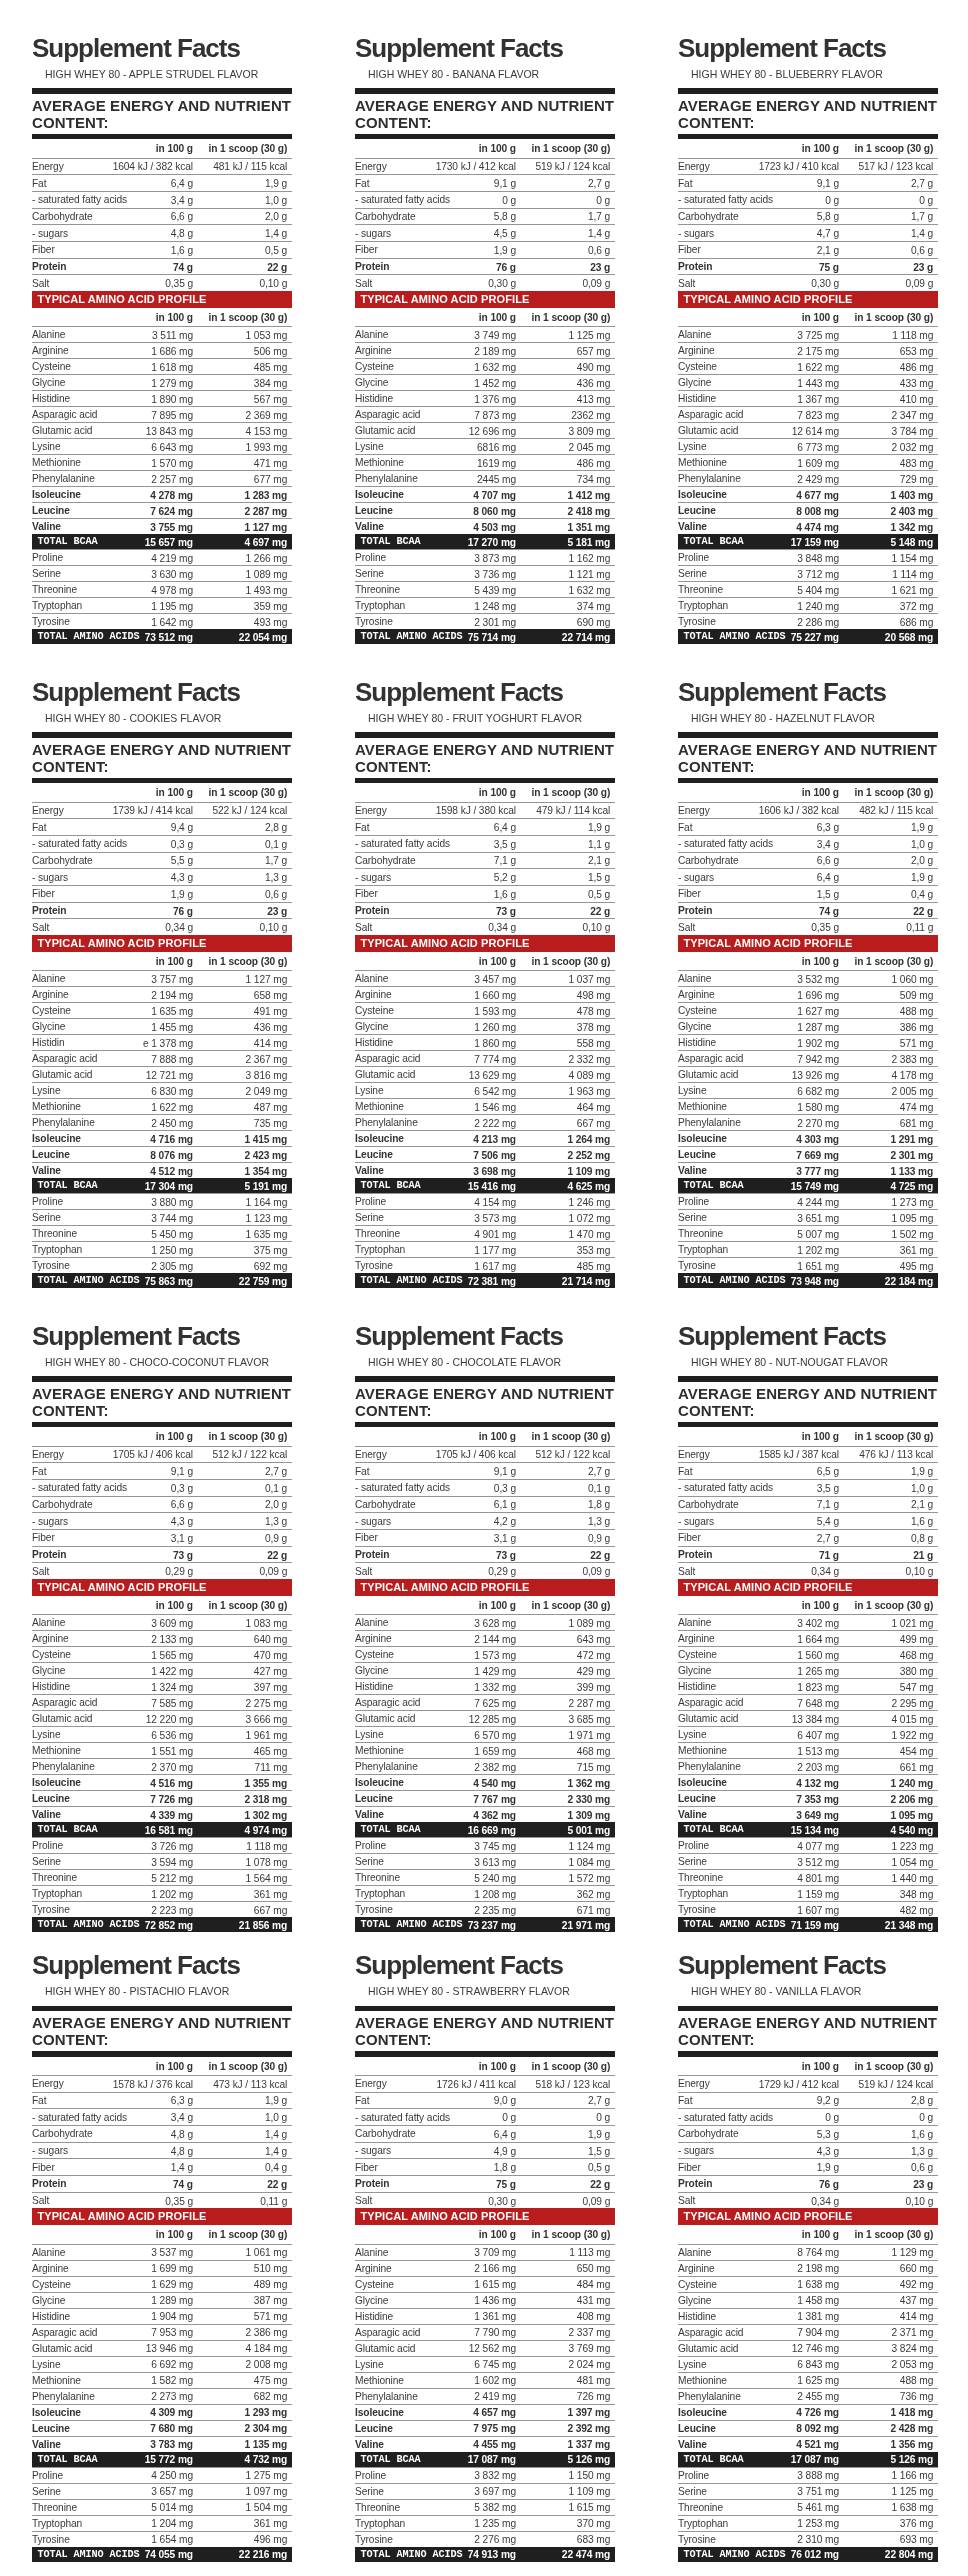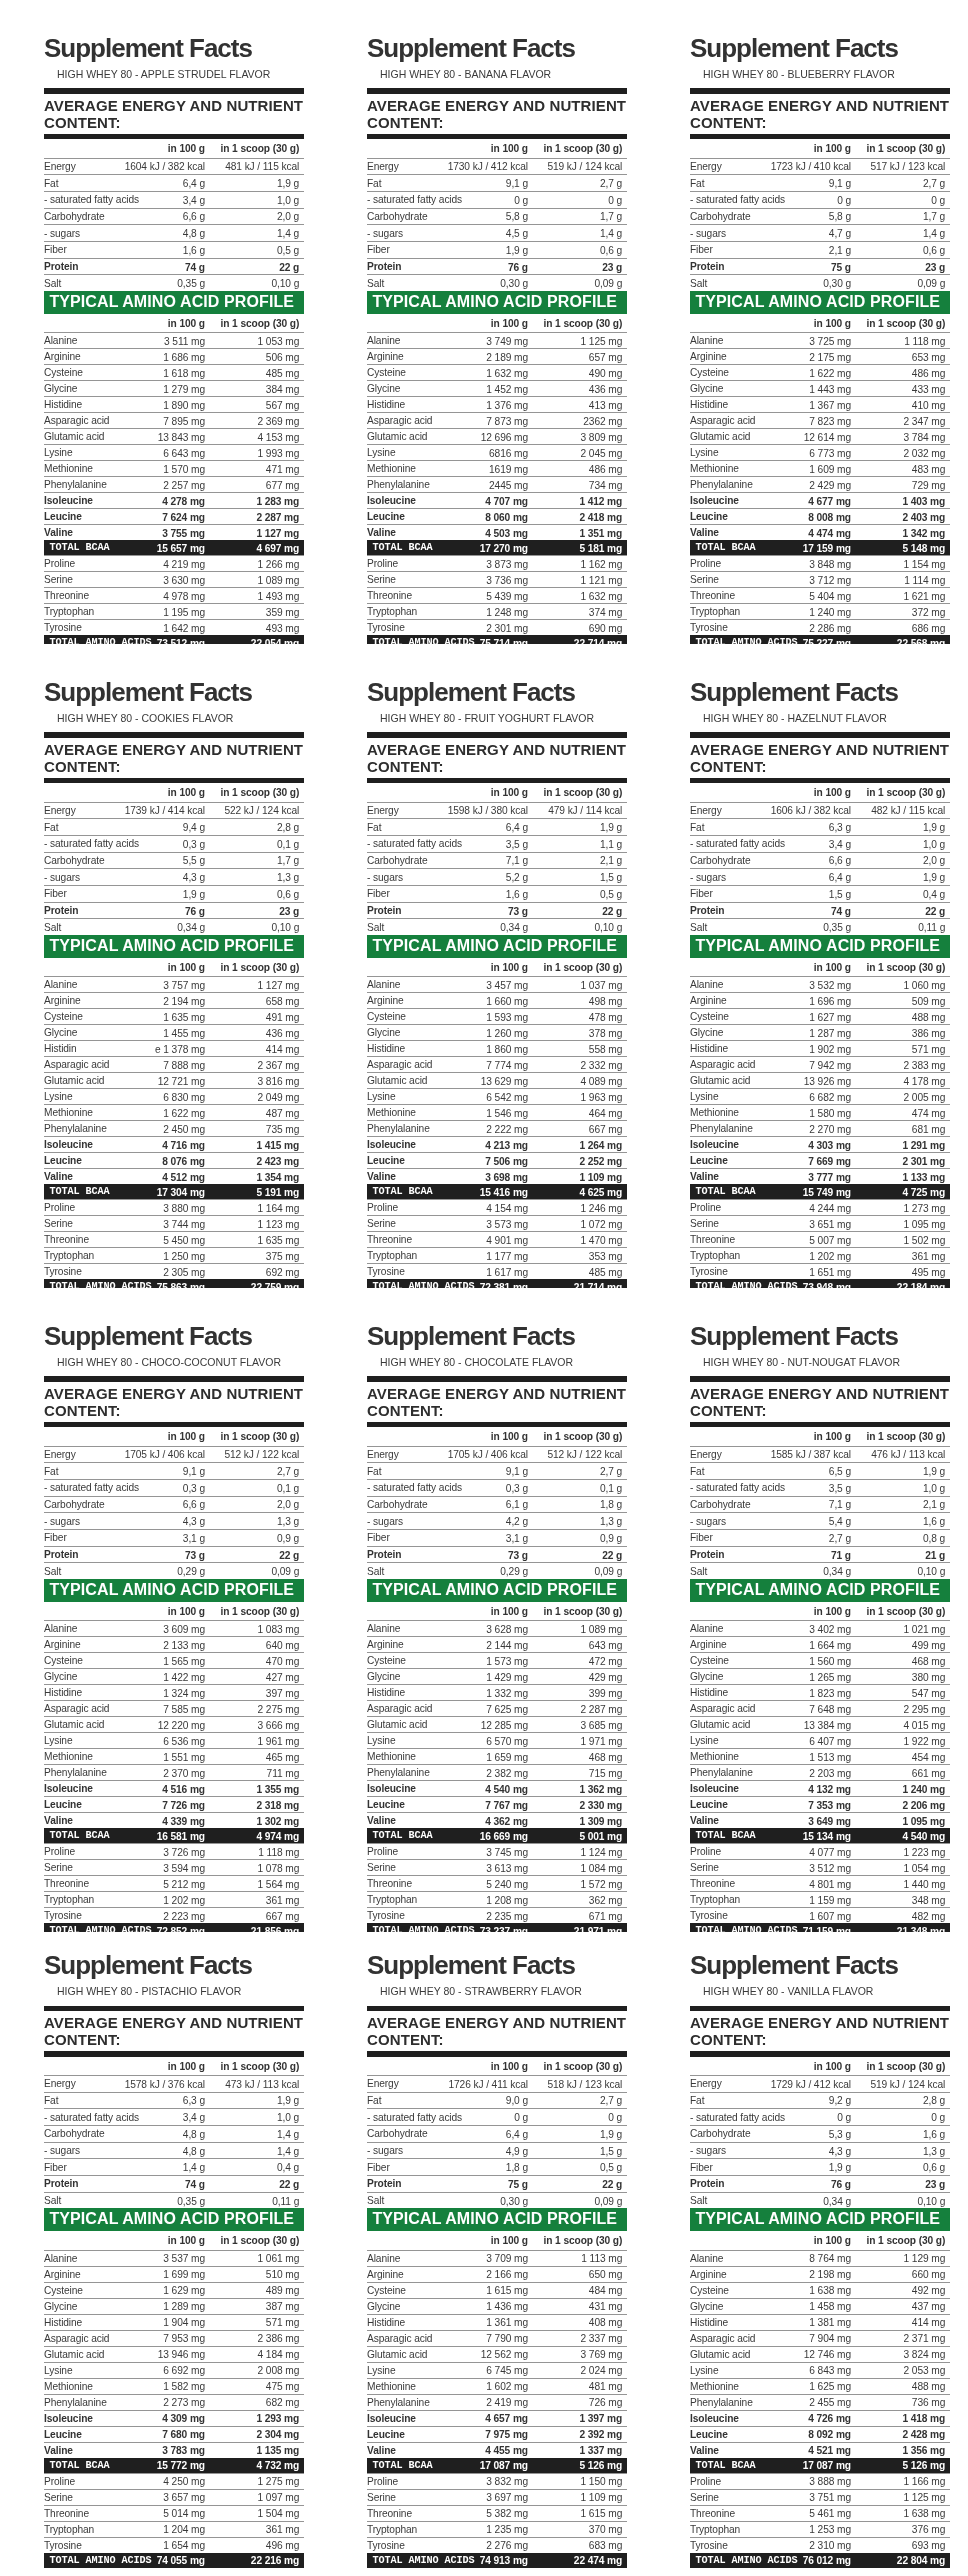--- a/index.html
+++ b/index.html
@@ -1,25 +1,25 @@
 <!DOCTYPE html>
 <html style="font-size:11px"><head>
 <meta charset="utf-8">
 <style>
   html,body{margin:0;padding:0;background:#fff;}
   body{width:968px;height:2576px;font-family:"Liberation Sans",sans-serif;color:#3a3a3a;}
-  .grid{display:grid;grid-template-columns:323px 323px 323px;grid-template-rows:644px 644px 644px 645px;width:929px;height:2576px;padding-left:12px;}
+  .grid{display:grid;grid-template-columns:323px 323px 323px;grid-template-rows:644px 644px 644px 645px;width:929px;height:2576px;}
   .panel{box-sizing:border-box;padding:35px 31px 0 32px;overflow:hidden;background:#fff;}
   .panel.compact{padding-top:20.4px;}
   .sf-title{margin:0;font-size:26px;line-height:27px;font-weight:bold;letter-spacing:-1px;color:#323232;}
   .sf-sub{margin-top:6.1px;font-size:10.5px;color:#3a3a3a;white-space:nowrap;margin-left:13px;}
   .bar{height:5.4px;background:#1f1f1f;}
   .bar.top{margin-top:8.2px;}
   .sec-head{font-size:15px;font-weight:bold;color:#2e2e2e;padding:3.4px 0 2.7px;letter-spacing:0.1px;}
-  .black-head{background:#15803d;color:#fff;font-weight:bold;font-size:16px;padding:2px 0 2.7px 5.4px;letter-spacing:0.1px;}
+  .black-head{background:#b91c1c;color:#fff;font-weight:bold;font-size:11px;padding:2px 0 2.7px 5.4px;letter-spacing:0.1px;}
   .row{position:relative;border-top:0.7px solid #959595;height:15.7px;display:flex;align-items:center;font-size:10.2px;letter-spacing:-0.1px;}
   .row.head{border-top:none;height:18.4px;font-weight:bold;color:#333;}
   .a-body .row{height:15px;}
   .lab{white-space:nowrap;}
   .v1,.v2{position:absolute;top:50%;transform:translateY(-50%);white-space:nowrap;}
   .v1{right:99px;}
   .v2{right:4.8px;}
   .row.bold{font-weight:bold;color:#333;}
   .row.black{background:#1f1f1f;color:#fff;font-weight:bold;border-top:none;}
   .row.black .lab{padding-left:5.4px;font-family:Liberation Mono, monospace;}
@@ -583,21 +583,21 @@
 
   <div class="row">
     <span class="lab">Tyrosine</span>
     <span class="v1">2 286 mg</span>
     <span class="v2">686 mg</span>
   </div>
 
   <div class="row black">
     <span class="lab">TOTAL AMINO ACIDS</span>
     <span class="v1">75 227 mg</span>
-    <span class="v2">22 568 mg</span>
+    <span class="v2">20 568 mg</span>
   </div>
 </div>
   </section>
 
   <section class="panel">
     <h1 class="sf-title">Supplement Facts</h1>
     <div class="sf-sub">HIGH WHEY 80 - COOKIES FLAVOR</div>
     <div class="bar top"></div>
     <div class="sec-head">AVERAGE ENERGY AND NUTRIENT CONTENT:</div>
     <div class="bar"></div>

